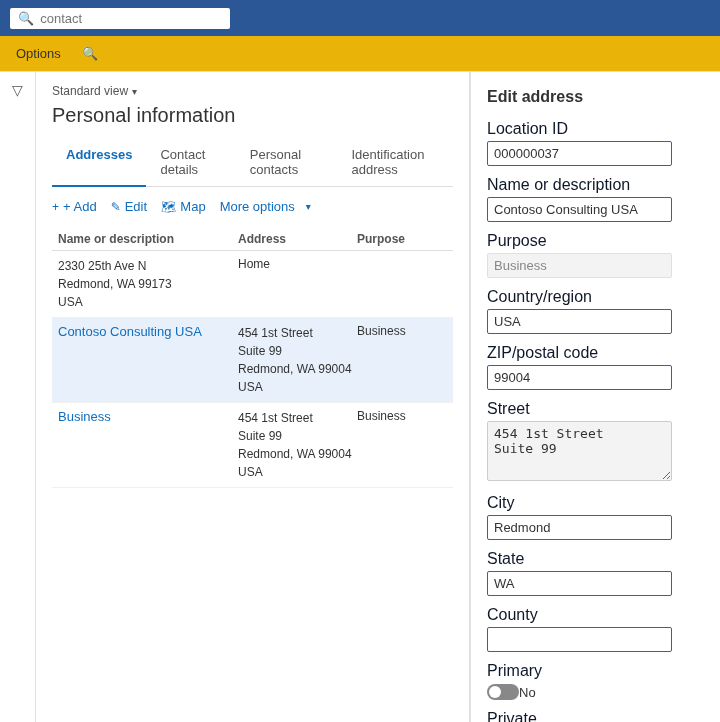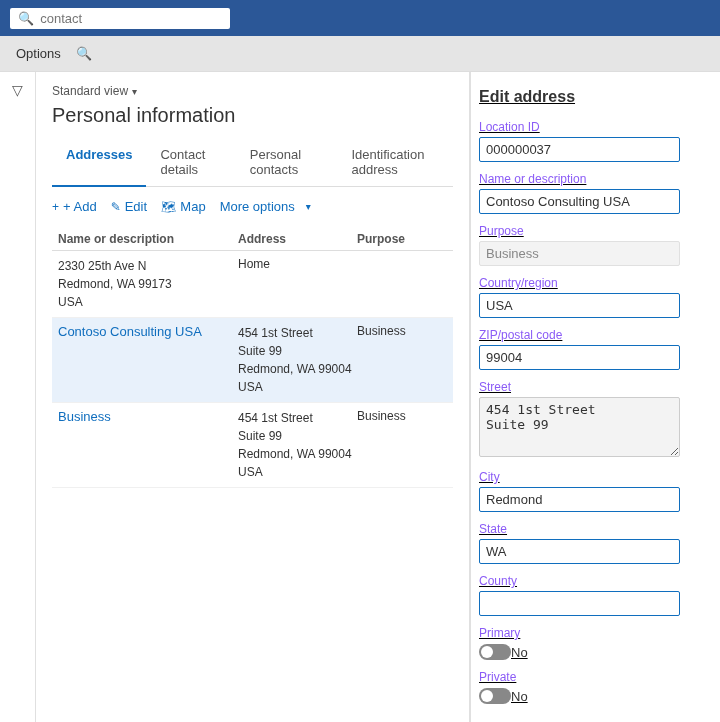--- a/index.html
+++ b/index.html
@@ -40,27 +40,27 @@
       background: transparent;
       width: 180px;
     }
     .search-icon-top {
       color: #666;
       font-size: 13px;
     }
 
     
     .options-bar {
-      background: #e5e5e5;
+      background: #eab308;
       border-bottom: 1px solid #ddd;
       height: 36px;
       display: flex;
       align-items: center;
       padding: 17px 16px;
-      gap: 16px;
+      gap: 22px;
     }
     .options-bar-label {
       font-size: 13px;
       color: #333;
     }
     .options-search-icon {
       color: #555;
       font-size: 13px;
       cursor: pointer;
     }
@@ -217,37 +217,36 @@
       color: #333;
     }
 
     
     .right-panel {
       width: 218px;
       background: #fff;
       border-left: 1px solid #e0e0e0;
       display: flex;
       flex-direction: column;
-      padding: 16px 8px;
+      padding: 16px 16px;
       overflow-y: auto;
-      text-decoration: underline;
     }
     .panel-title {
       font-size: 16px;
       font-weight: 600;
       color: #333;
       margin-bottom: 14px;
     }
 
     .form-group {
       margin-bottom: 10px;
     }
     .form-label {
-      font-size: 12px;
-      color: #8b5cf6;
+      font-size: 16px;
+      color: #0f172a;
       margin-bottom: 3px;
       display: block;
     }
     .form-input {
       width: 100%;
       border: 1px solid #106ebe;
       border-radius: 2px;
       padding: 4px 6px;
       font-size: 13px;
       color: #333;

